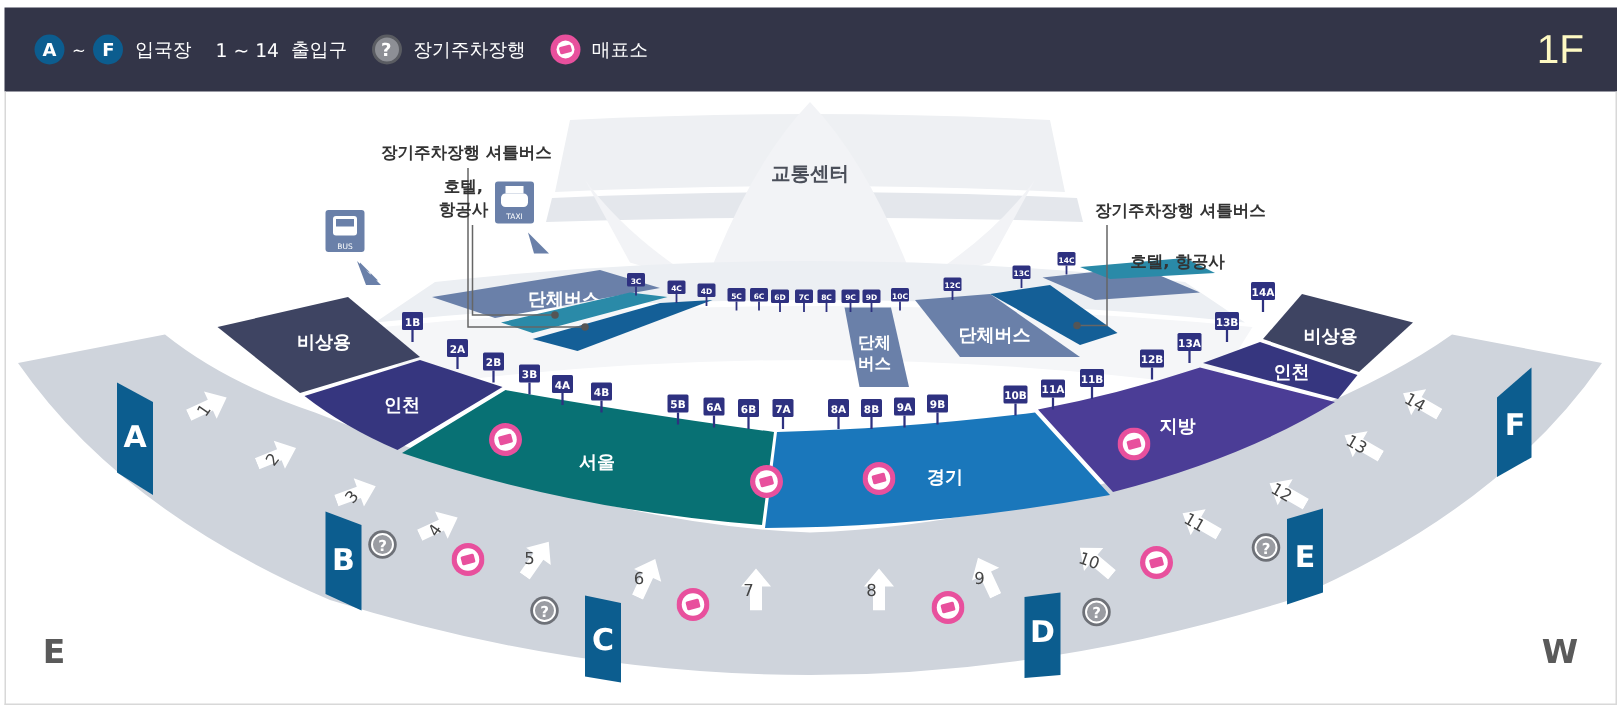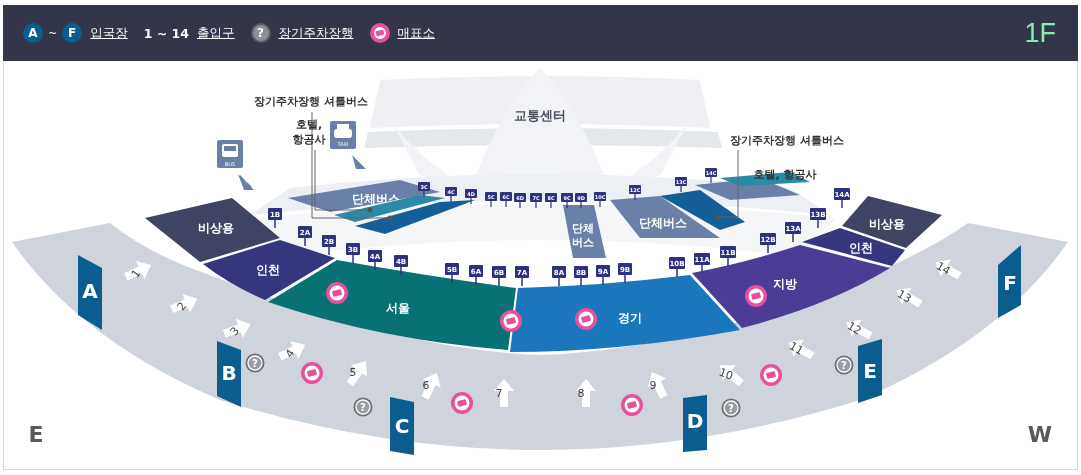--- a/index.html
+++ b/index.html
@@ -9,31 +9,31 @@
     position: absolute; left: 3px; top: 5px; width: 1075px; height: 56px;
     background: #333548; display: flex; align-items: center; padding-left: 20px;
   }
   .legend { display: flex; align-items: center; gap: 0; color: #ffffff; font-size: 12.5px; font-weight: bold; }
   .legend .item { display: flex; align-items: center; margin-right: 16px; }
   .badge {
     width: 20px; height: 20px; border-radius: 50%; background: #0c5d8f; color: #fff;
     display: inline-flex; align-items: center; justify-content: center; font-size: 12px; font-weight: bold;
   }
   .tilde { margin: 0 5px; font-weight: normal; font-size: 11px; }
-  .lbl { margin-left: 8px; font-weight: normal; text-decoration: underline; }
-  .num { font-weight: bold; text-align: center; }
+  .lbl { margin-left: 8px; font-weight: normal; }
+  .num { font-weight: normal; text-align: center; }
   .help-ic {
     width: 20px; height: 20px; border-radius: 50%; background: #8d8f95; border: 2px solid #5a5c62;
     display: inline-flex; align-items: center; justify-content: center; color: #fff; font-size: 12px; font-weight: bold;
   }
   .ticket-ic {
     width: 20px; height: 20px; border-radius: 50%; background: #e8509d;
     display: inline-flex; align-items: center; justify-content: center;
   }
-  .floor { position: absolute; right: 22px; top: 13px; color: #86efac; font-size: 27px; font-family: "Liberation Sans", sans-serif; }
+  .floor { position: absolute; right: 22px; top: 13px; color: #fef9c3; font-size: 27px; font-family: "Liberation Sans", sans-serif; }
   .frame {
     position: absolute; left: 3px; top: 61px; width: 1075px; height: 409px;
     border: 1px solid #d8d8d8; border-top: none;
   }
   svg.map { position: absolute; left: 0; top: 0; }
   .t { font-family: "DejaVu Sans", sans-serif; }
 </style>
 </head>
 <body>
 

